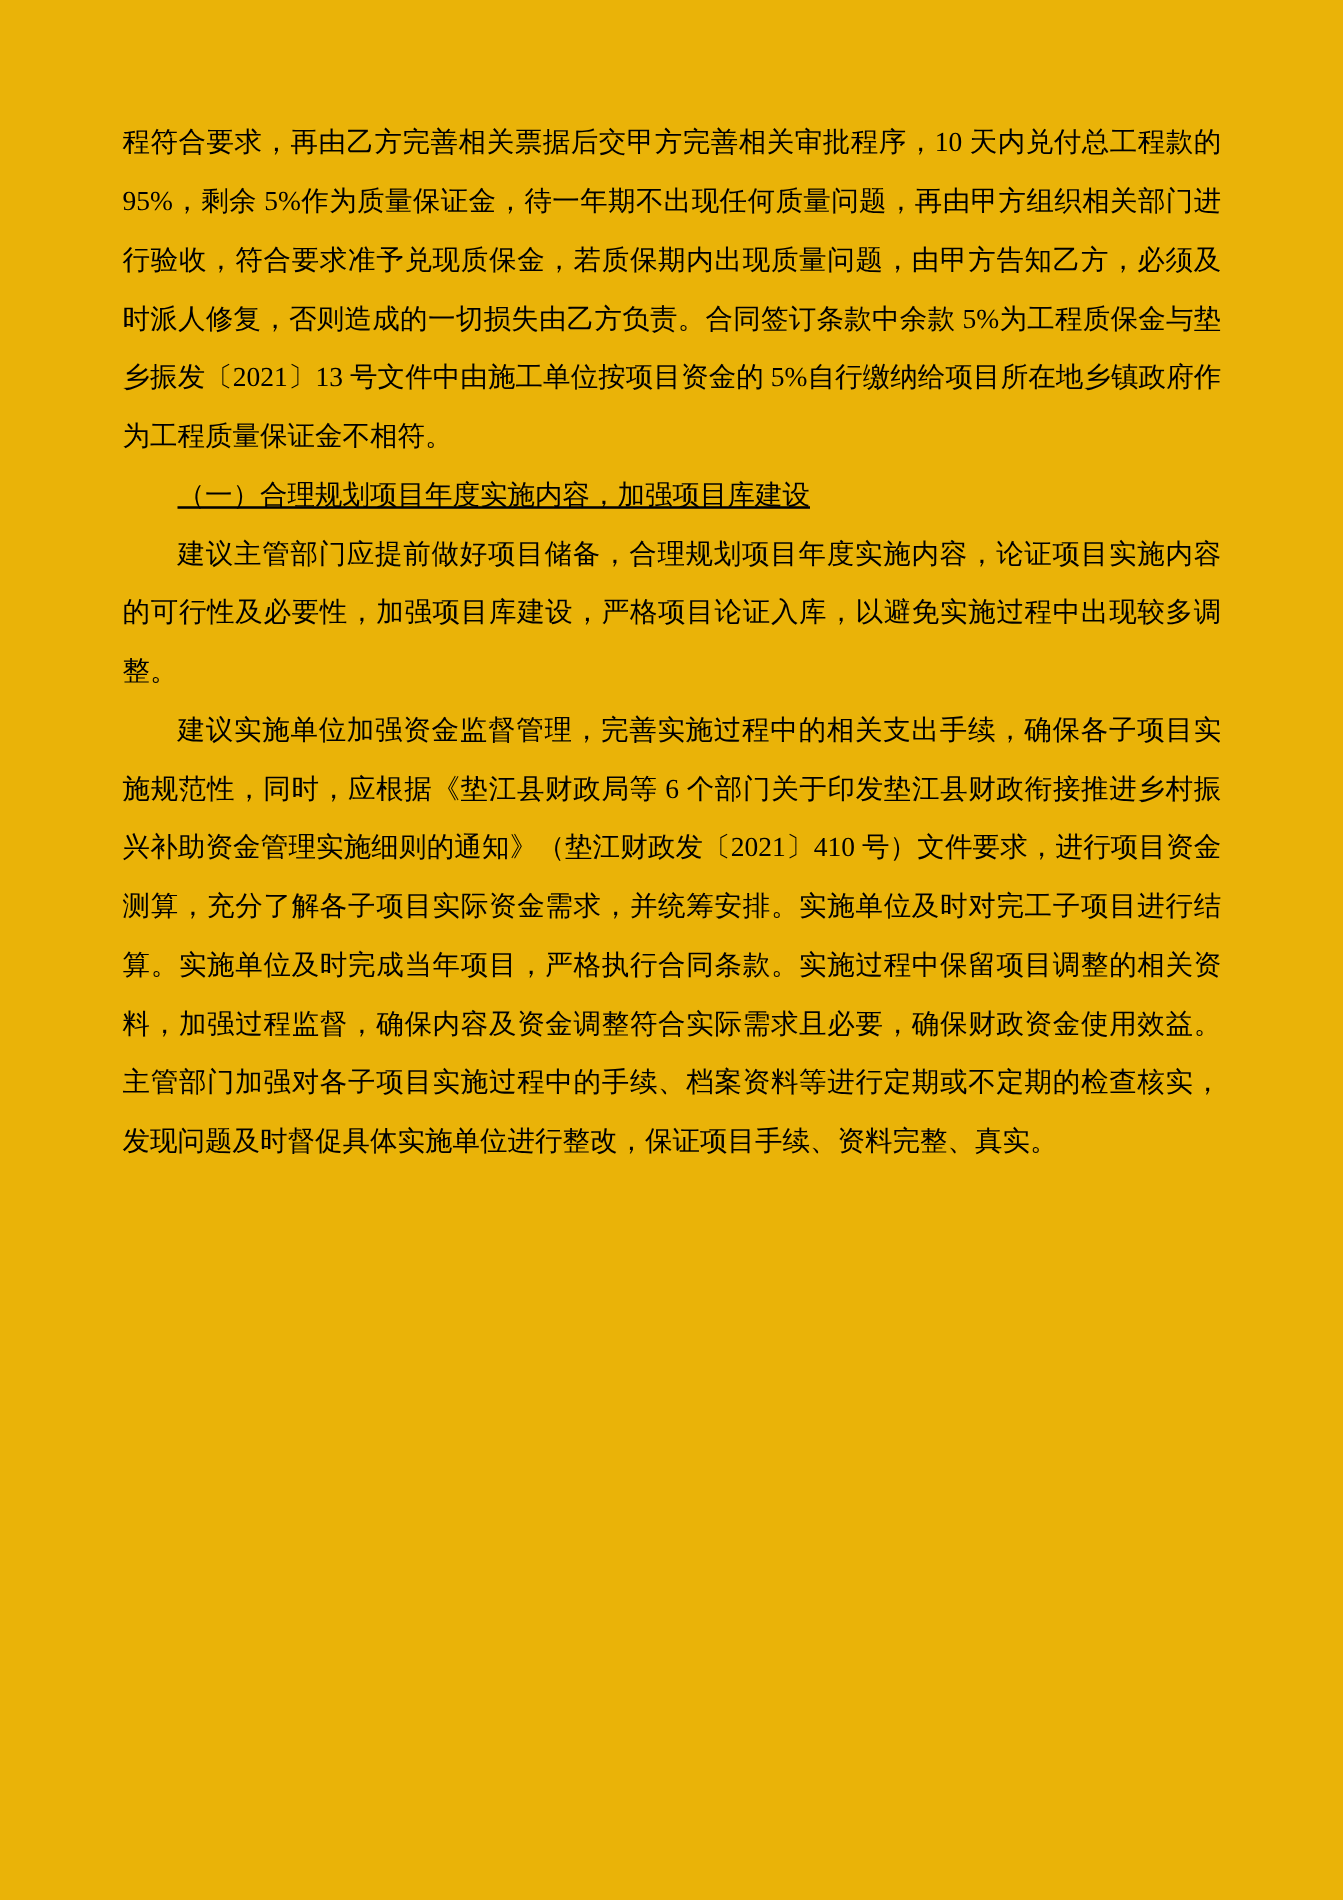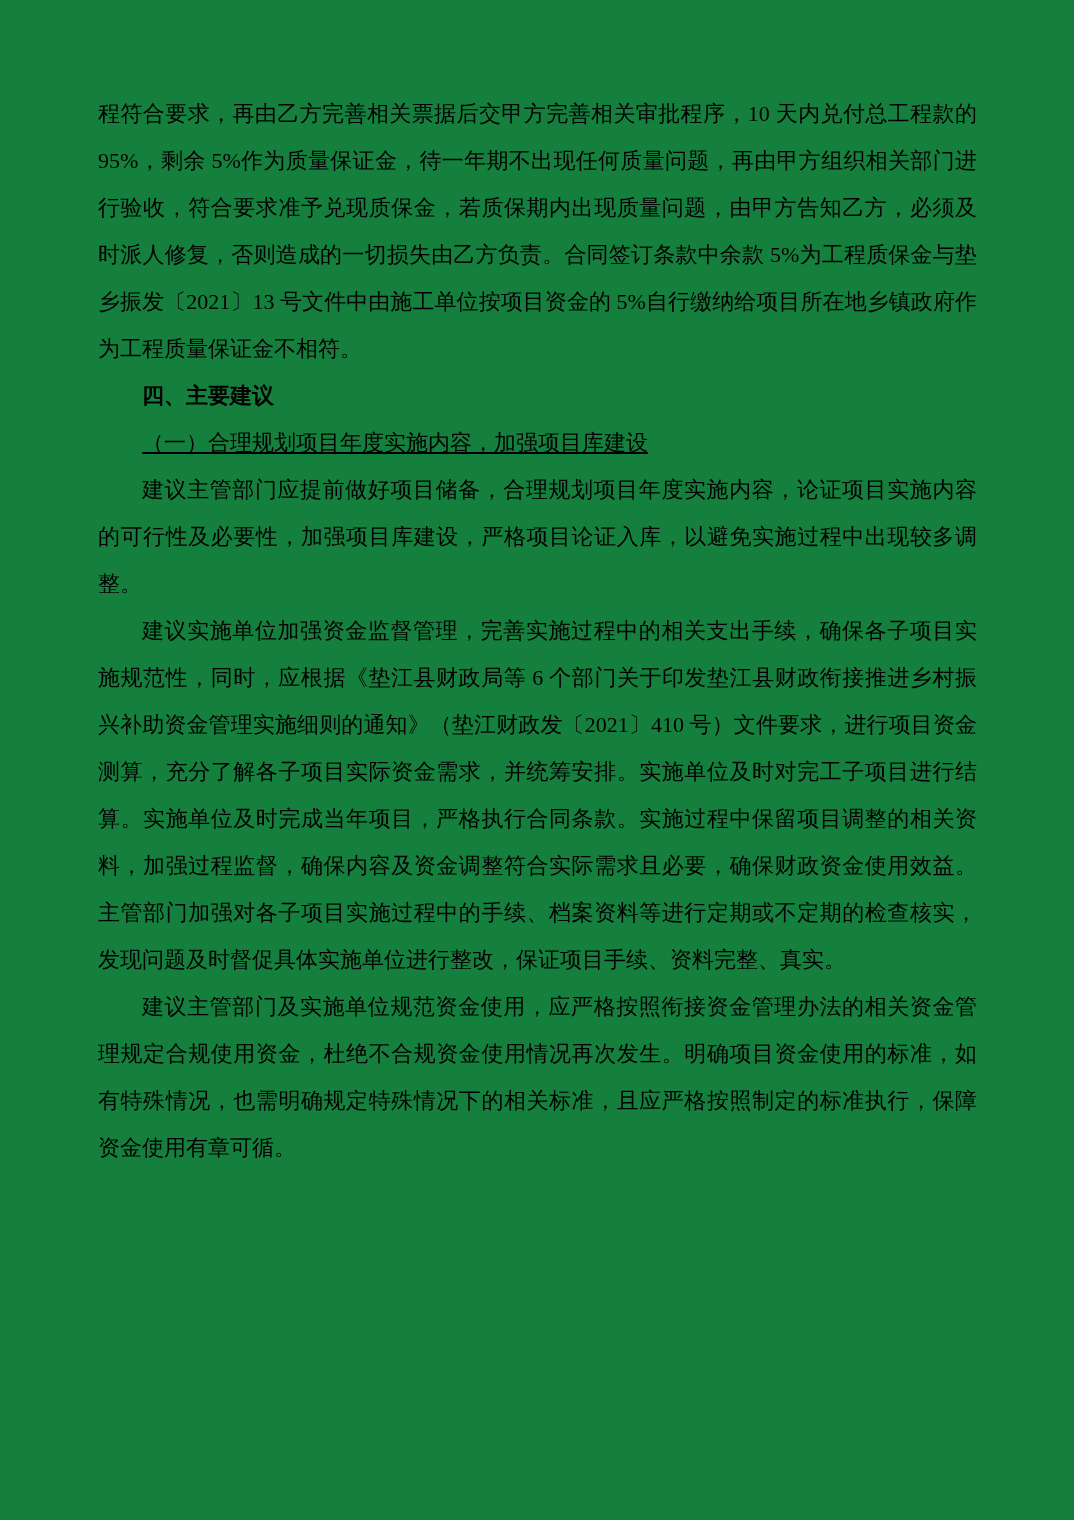--- a/index.html
+++ b/index.html
@@ -10,21 +10,21 @@
     width: 1074px;
     height: 1520px;
     background: #ffffff;
     overflow: hidden;
   }
   .page {
     box-sizing: border-box;
     width: 1074px;
     height: 1520px;
     padding: 90px 97px 0 98px;
-    background: #15803d;
+    background: #eab308;
     color: #000000;
   }
   .content {
     width: 879px;
   }
   .para {
     margin: 0;
     font-family: "Liberation Serif", "DejaVu Serif", serif;
     font-size: 22px;
     line-height: 47px;
@@ -39,19 +39,17 @@
   .para.heading {
     font-weight: bold;
   }
 </style>
 </head>
 <body style="background: rgb(255, 255, 255);">
 
 <div class="page">
   <div class="content" id="doc-content">
       <p class="para body" style="color: rgb(0, 0, 0);">程符合要求，再由乙方完善相关票据后交甲方完善相关审批程序，10 天内兑付总工程款的 95%，剩余 5%作为质量保证金，待一年期不出现任何质量问题，再由甲方组织相关部门进行验收，符合要求准予兑现质保金，若质保期内出现质量问题，由甲方告知乙方，必须及时派人修复，否则造成的一切损失由乙方负责。合同签订条款中余款 5%为工程质保金与垫乡振发〔2021〕13 号文件中由施工单位按项目资金的 5%自行缴纳给项目所在地乡镇政府作为工程质量保证金不相符。</p>
-      <p class="para heading indent" style="color: rgb(0, 0, 0);">四、主要建议</p>
       <p class="para subheading indent" style="color: rgb(0, 0, 0); text-decoration: underline;">（一）合理规划项目年度实施内容，加强项目库建设</p>
       <p class="para body indent" style="color: rgb(0, 0, 0);">建议主管部门应提前做好项目储备，合理规划项目年度实施内容，论证项目实施内容的可行性及必要性，加强项目库建设，严格项目论证入库，以避免实施过程中出现较多调整。</p>
       <p class="para body indent" style="color: rgb(0, 0, 0);">建议实施单位加强资金监督管理，完善实施过程中的相关支出手续，确保各子项目实施规范性，同时，应根据《垫江县财政局等 6 个部门关于印发垫江县财政衔接推进乡村振兴补助资金管理实施细则的通知》（垫江财政发〔2021〕410 号）文件要求，进行项目资金测算，充分了解各子项目实际资金需求，并统筹安排。实施单位及时对完工子项目进行结算。实施单位及时完成当年项目，严格执行合同条款。实施过程中保留项目调整的相关资料，加强过程监督，确保内容及资金调整符合实际需求且必要，确保财政资金使用效益。主管部门加强对各子项目实施过程中的手续、档案资料等进行定期或不定期的检查核实，发现问题及时督促具体实施单位进行整改，保证项目手续、资料完整、真实。</p>
-      <p class="para body indent" style="color: rgb(0, 0, 0);">建议主管部门及实施单位规范资金使用，应严格按照衔接资金管理办法的相关资金管理规定合规使用资金，杜绝不合规资金使用情况再次发生。明确项目资金使用的标准，如有特殊情况，也需明确规定特殊情况下的相关标准，且应严格按照制定的标准执行，保障资金使用有章可循。</p>
     </div>
 </div>
 
 </body></html>

